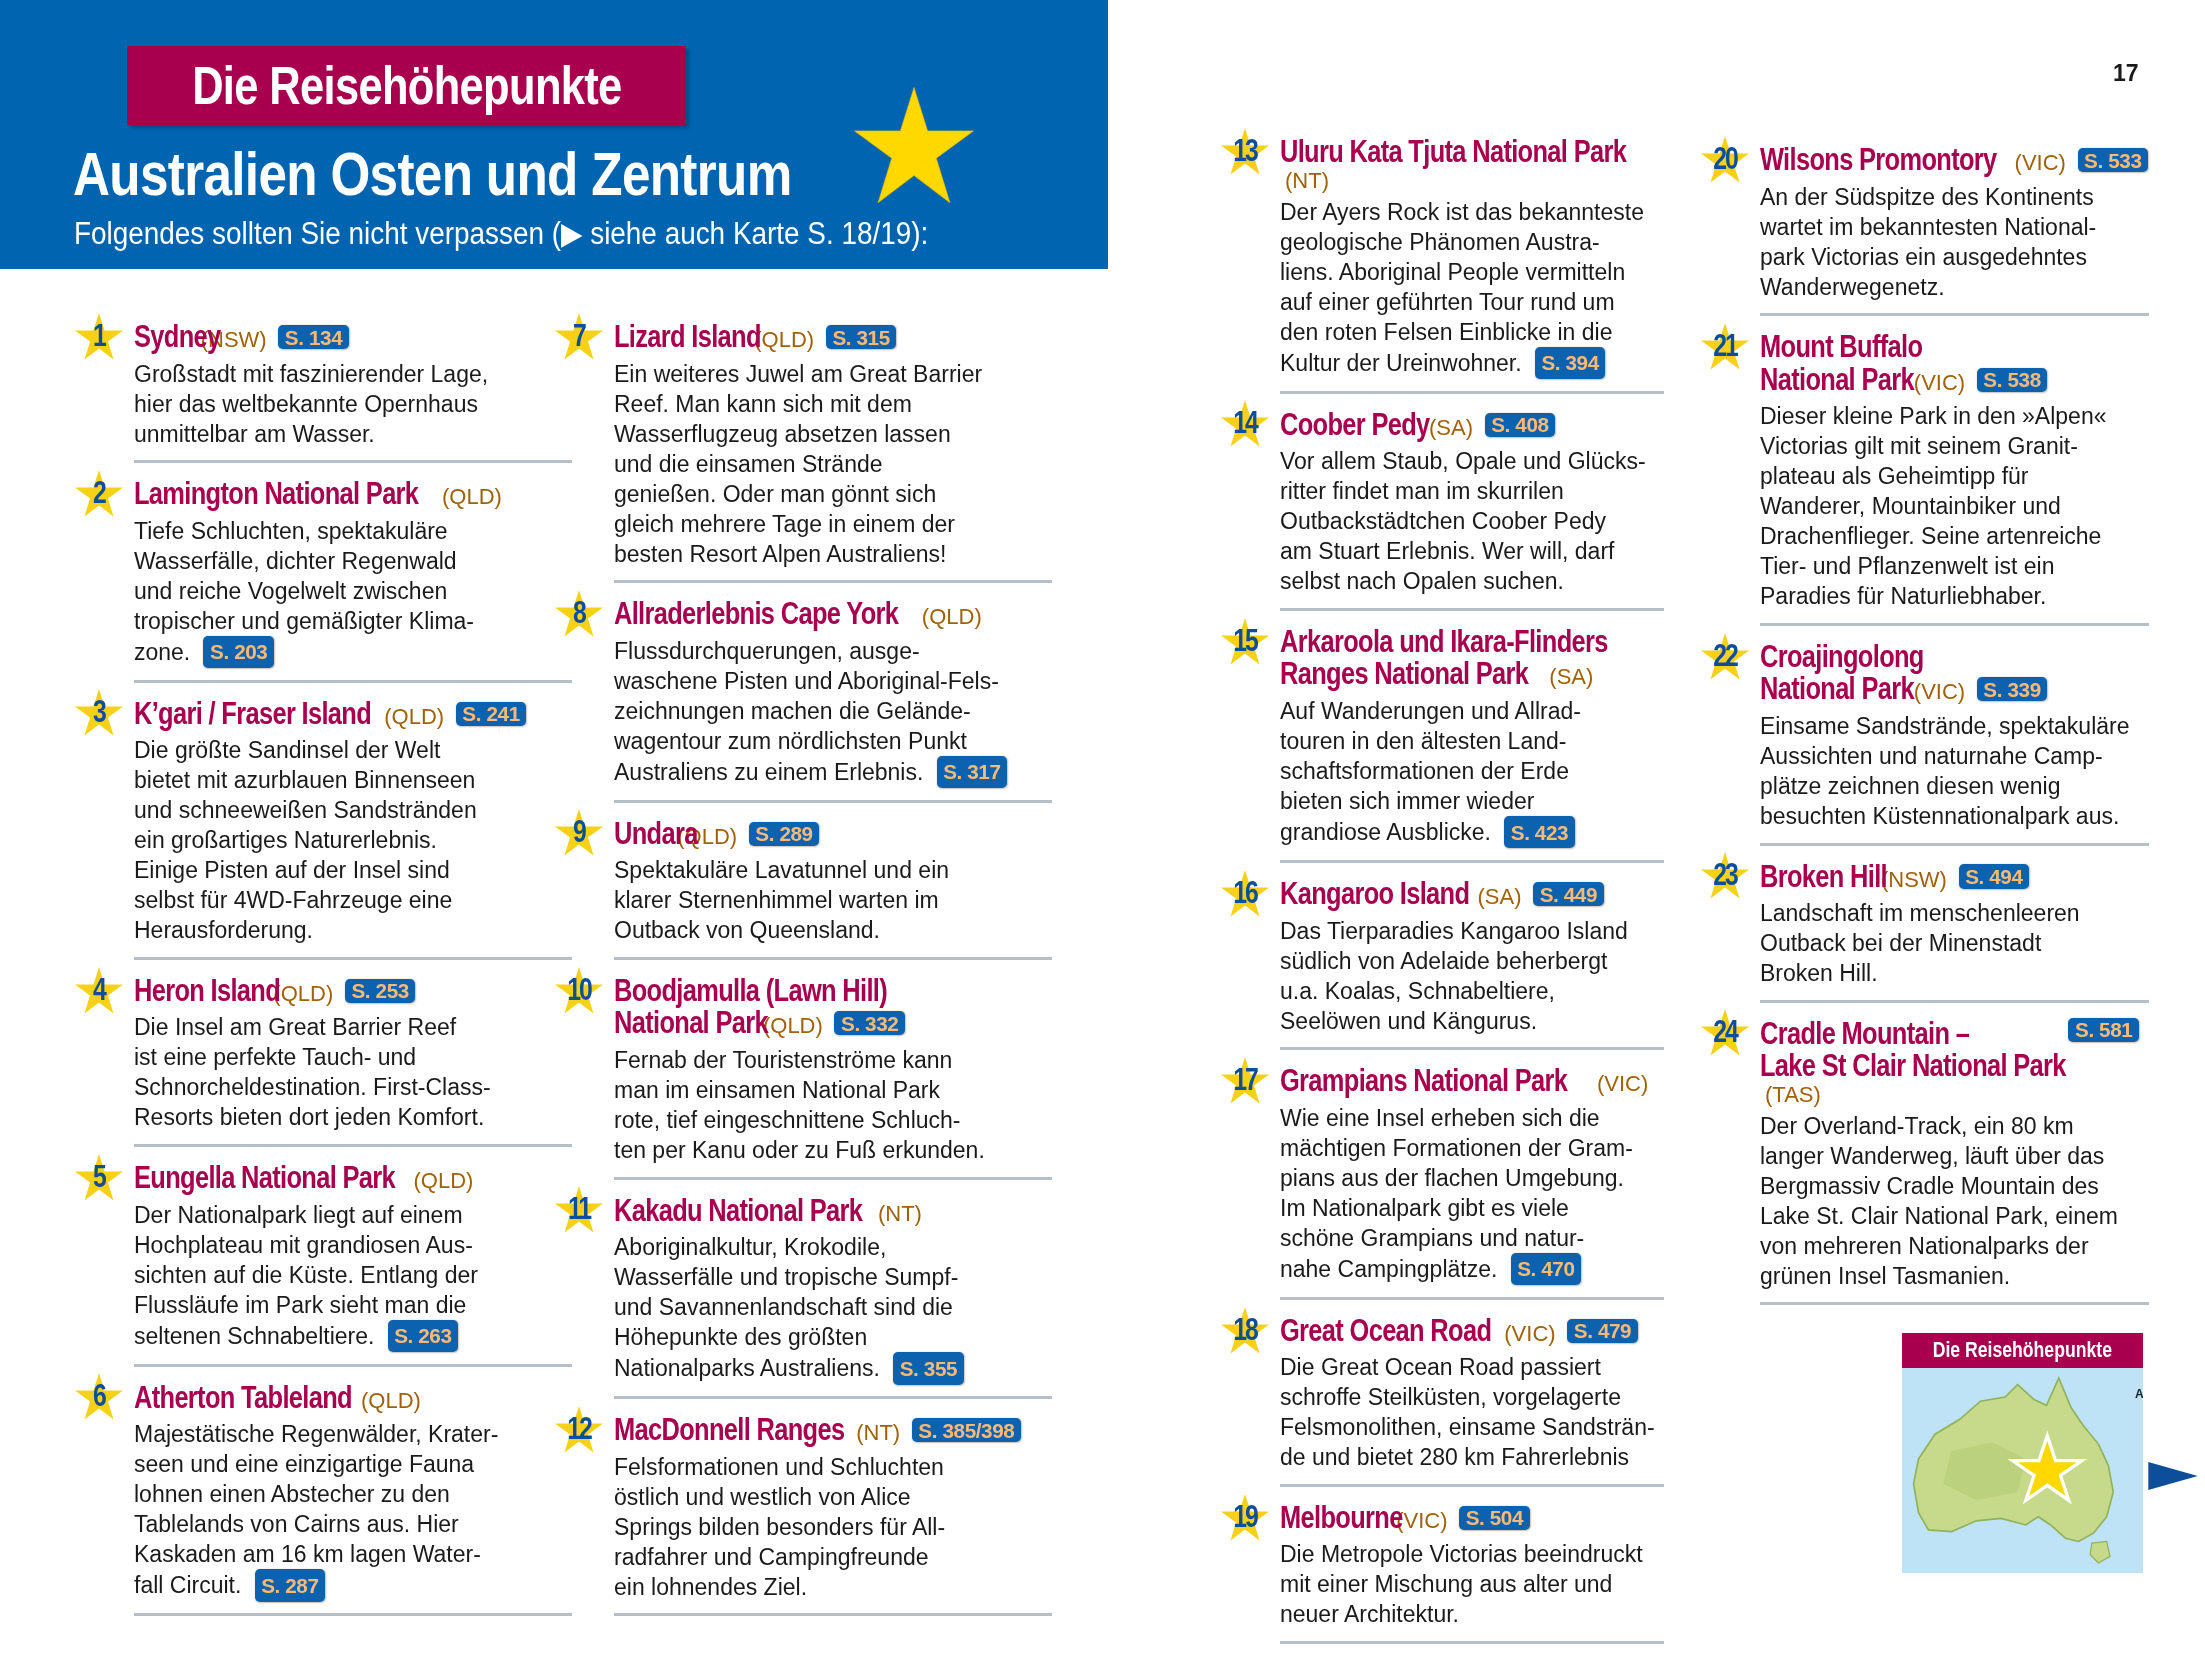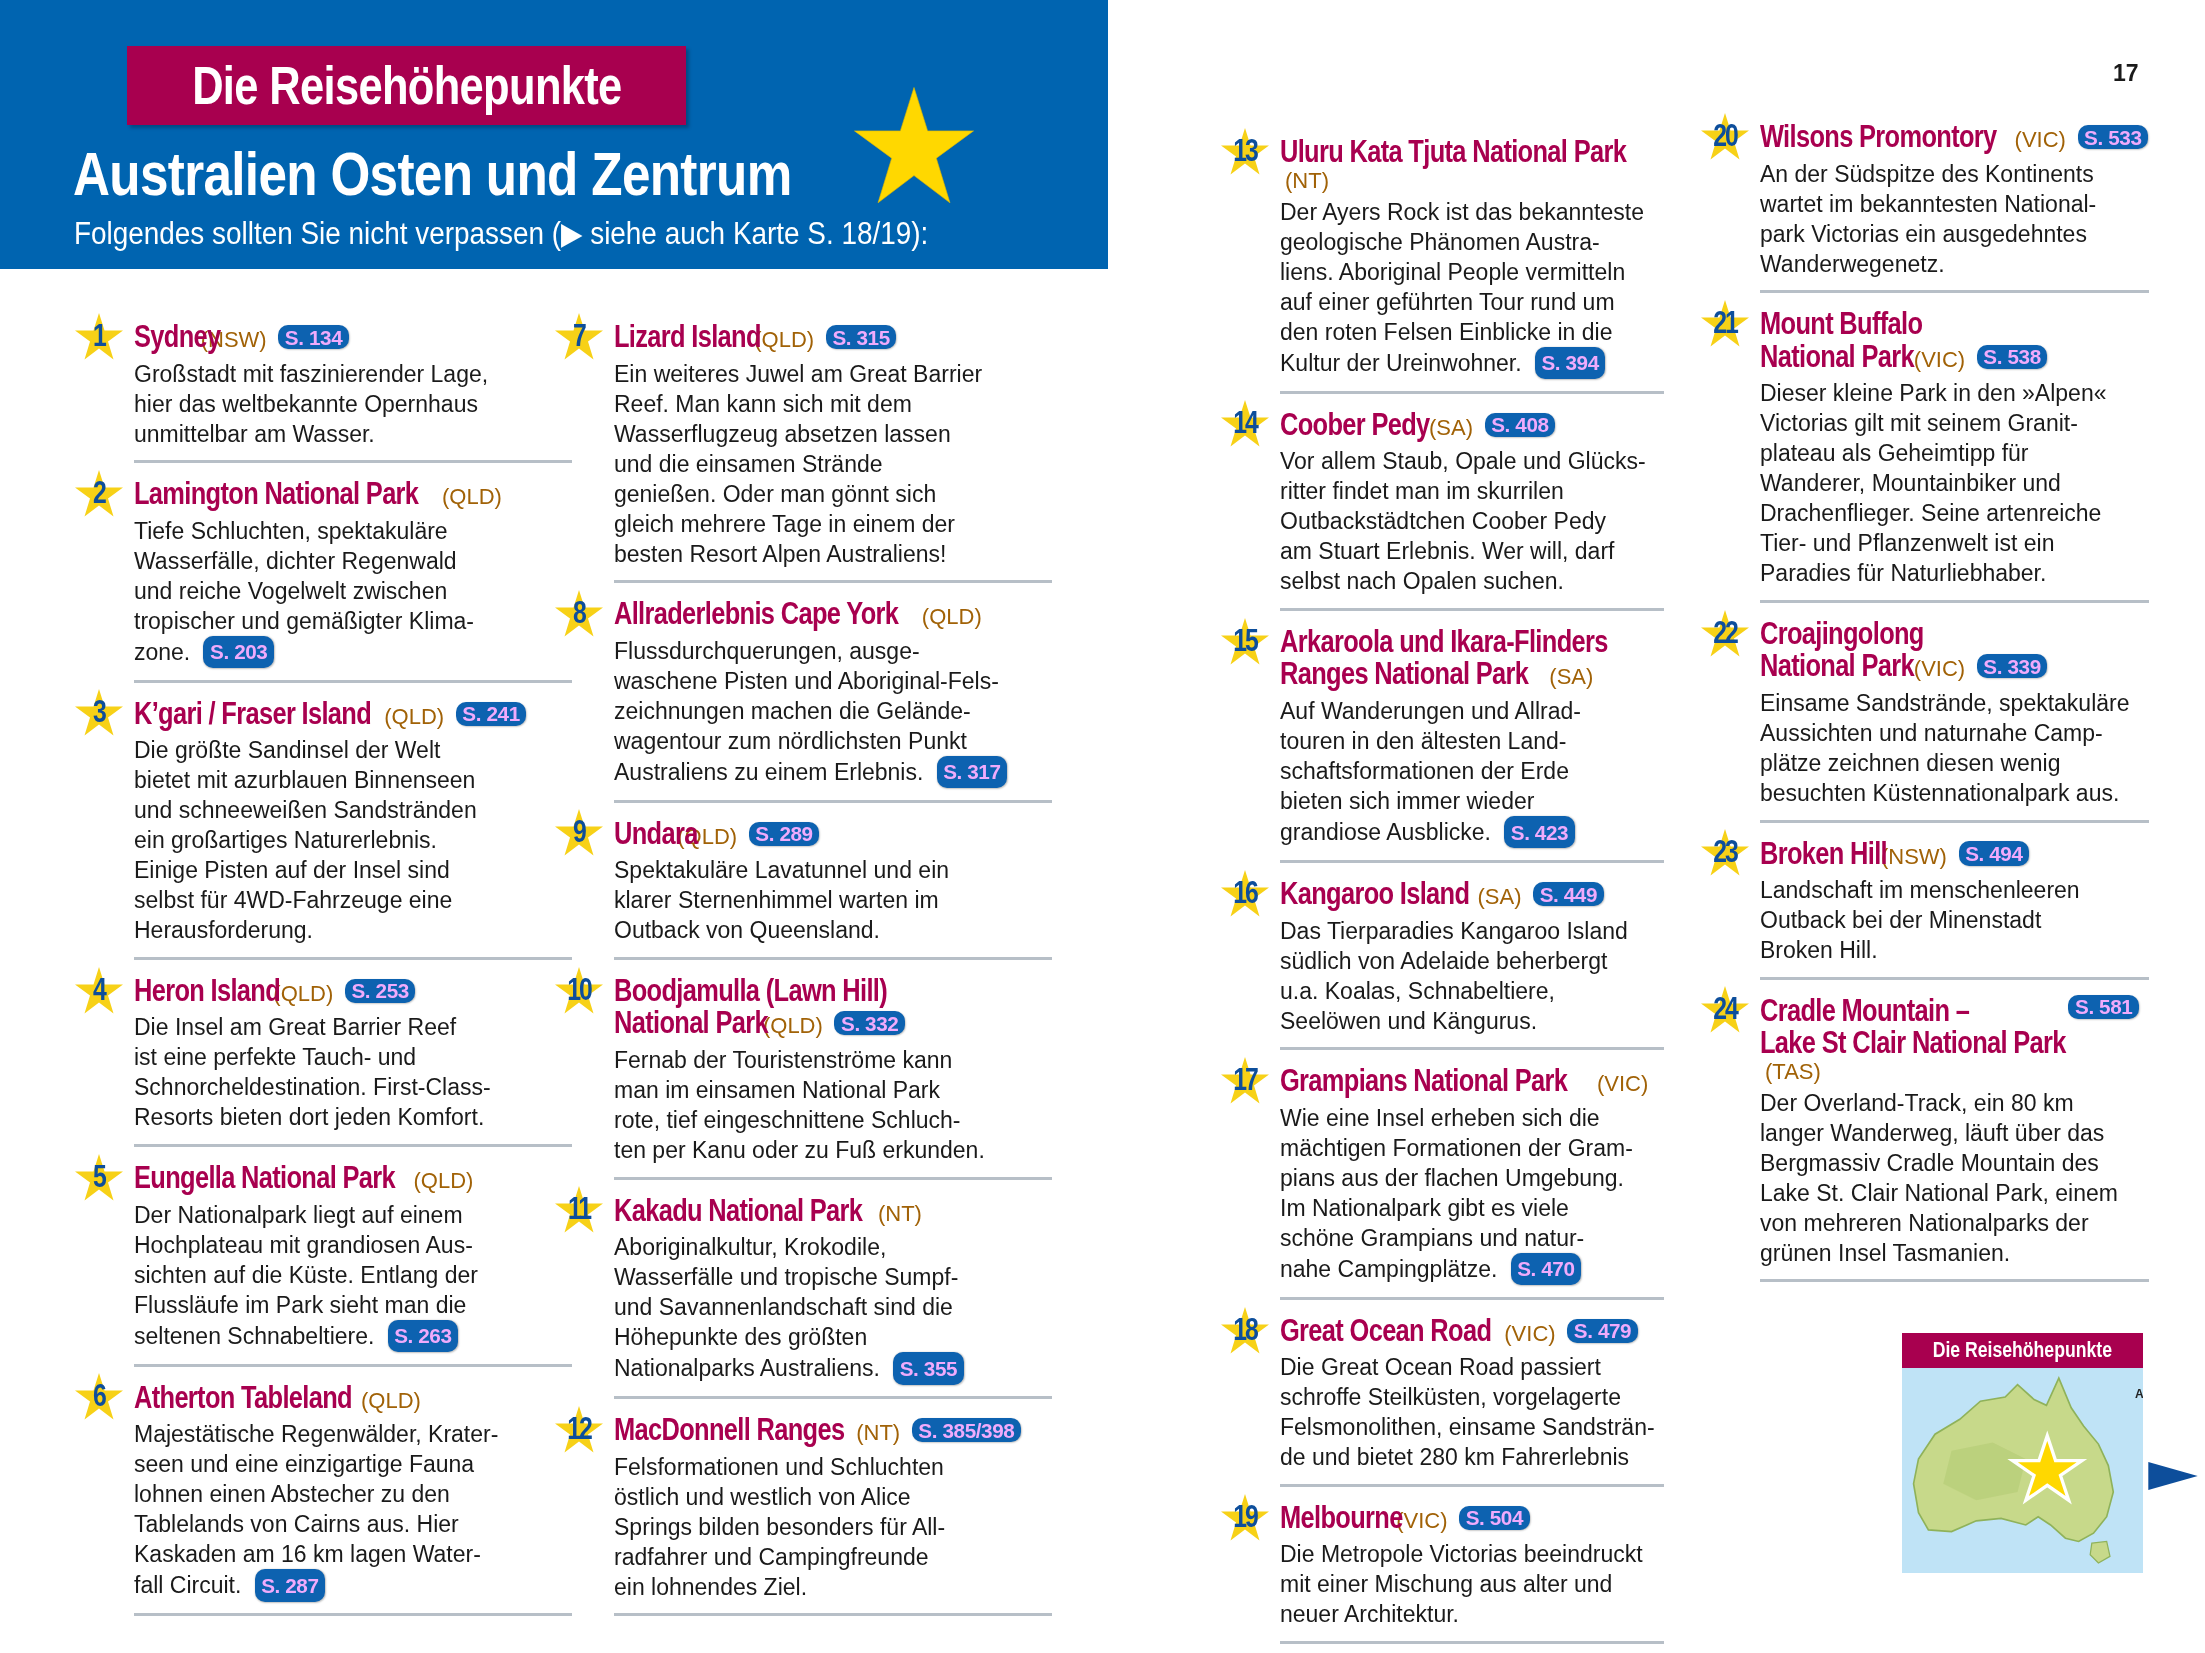--- a/index.html
+++ b/index.html
@@ -47,35 +47,35 @@
     transform: scaleX(0.8);
   }
   .entry-title { font-size: 0; line-height: 1.05; }
   .title-name {
     color: #a8004f; font-weight: bold; font-size: 31px; letter-spacing: -0.8px;
     display: inline; 
   }
   .title-name-inner { display: inline-block; transform: scaleX(0.82); transform-origin: left center; margin-right: -10%; }
   .title-state { color: #a16207; font-size: 22px; margin-left: 5px; }
   .page-ref {
-    display: inline-block; background: #0d62b0; color: #f0abfc; font-weight: bold;
-    font-size: 20.7px; padding: 1.7px 6.6px 0.8px; border-radius: 10px; margin-left: 11.6px;
+    display: inline-block; background: #0d62b0; color: #fdba74; font-weight: bold;
+    font-size: 20.7px; padding: 1.7px 6.6px 0.8px; border-radius: 5px; margin-left: 11.6px;
     vertical-align: 2.5px; letter-spacing: -0.4px; box-shadow: 0.8px 0.8px 1.7px rgba(0,0,0,0.25); text-align: center;
   }
   .page-ref.right { position: absolute; right: 10px; top: 0; margin-left: 16px; }
   .entry-desc {
     font-size: 23px; line-height: 30px; color: #1a1a1a; margin-top: 5px;
     white-space: pre-line;
   }
   .entry-desc .page-ref { margin-left: 13.2px; vertical-align: 0.8px; }
 
   .col1 { left: 134px; top: 321px; }
   .col2 { left: 614px; top: 321px; }
   .col3 { left: 1280px; top: 136px; width: 384px; }
-  .col4 { left: 1760px; top: 121px; width: 389px; }
+  .col4 { left: 1760px; top: 144px; width: 389px; }
 
   .mini-map {
     position: absolute; left: 1902px; top: 1333px; width: 241px; height: 240px;
     background: #bfe3f6; overflow: hidden;
   }
   .mini-map-label {
     position: absolute; left: 0; top: 0; width: 100%; height: 35px; background: #a8004f;
     color: #fff; font-weight: bold; font-size: 21.5px; display: flex; align-items: center; justify-content: center;
     white-space: nowrap;
   }

